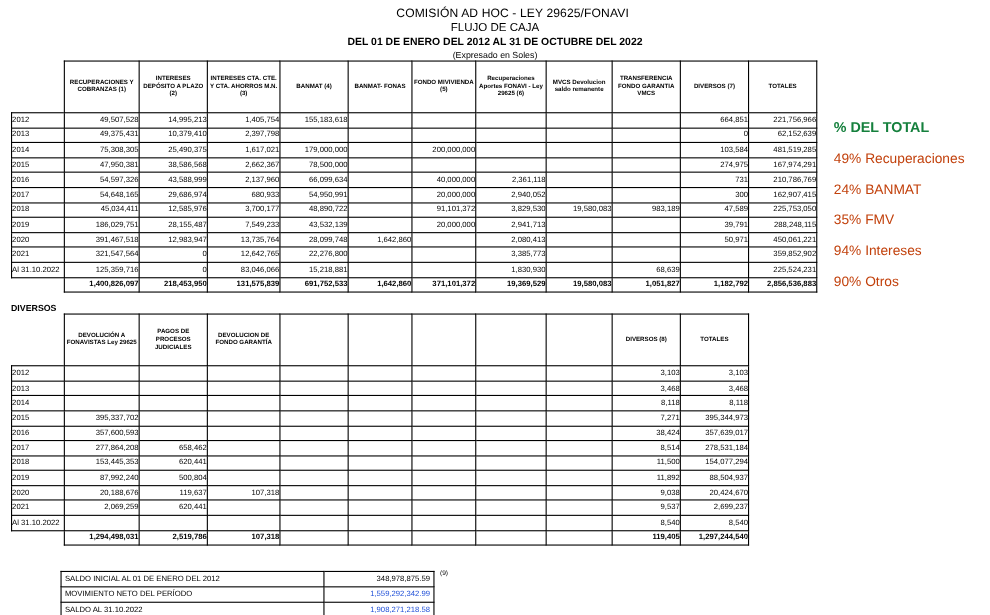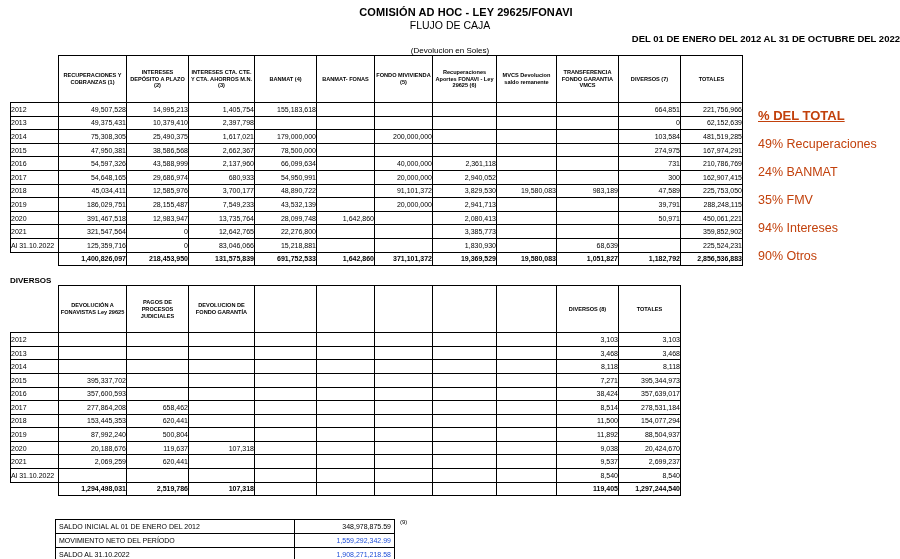--- a/index.html
+++ b/index.html
@@ -19,34 +19,33 @@
     position: relative;
     width: 900px;
     height: 559px;
   }
   .title-block {
     text-align: center;
     padding-top: 6px;
   }
   .title-line1 {
     font-size: 11px;
-    font-weight: bold;
+    font-weight: normal;
     letter-spacing: 0.1px;
     padding-left: 32px;
   }
   .title-line2 {
     font-size: 10.5px;
     font-weight: normal;
     margin-top: 1px;
   }
   .title-line3 {
     font-size: 9.5px;
     font-weight: bold;
     margin-top: 2px;
-    text-align: right;
   }
   .title-line4 {
     font-size: 8px;
     font-weight: normal;
     margin-top: 2px;
   }
   .section-label {
     font-size: 8px;
     font-weight: bold;
     margin-left: 10px;
@@ -101,22 +100,21 @@
   
   .legend {
     position: absolute;
     left: 758px;
     top: 108px;
     width: 140px;
   }
   .legend-title {
     font-size: 13px;
     font-weight: bold;
-    text-decoration: underline;
-    color: #c2410c;
+    color: #15803d;
     margin-bottom: 14px;
   }
   .legend-item {
     font-size: 12.5px;
     color: #c2410c;
     margin-bottom: 14px;
     white-space: nowrap;
   }
   
   .summary {
@@ -151,21 +149,21 @@
 </style>
 </head>
 <body>
 
 <div class="page">
 
   <div class="title-block">
     <div class="title-line1">COMISIÓN AD HOC - LEY 29625/FONAVI</div>
     <div class="title-line2">FLUJO DE CAJA</div>
     <div class="title-line3">DEL 01 DE ENERO DEL 2012  AL  31 DE OCTUBRE DEL 2022</div>
-    <div class="title-line4">(Devolucion en Soles)</div>
+    <div class="title-line4">(Expresado en Soles)</div>
   </div>
 
 
   <div class="tbl-wrap">
     <table class="fin" id="ingresos-table">
       <colgroup>
         <col style="width:48px">
         <col style="width:68px">
         <col style="width:62px">
         <col style="width:66px">

